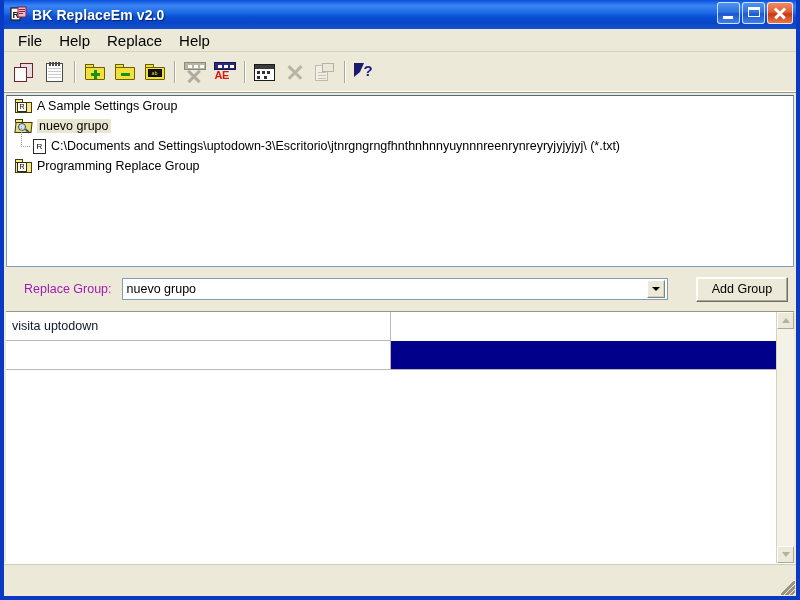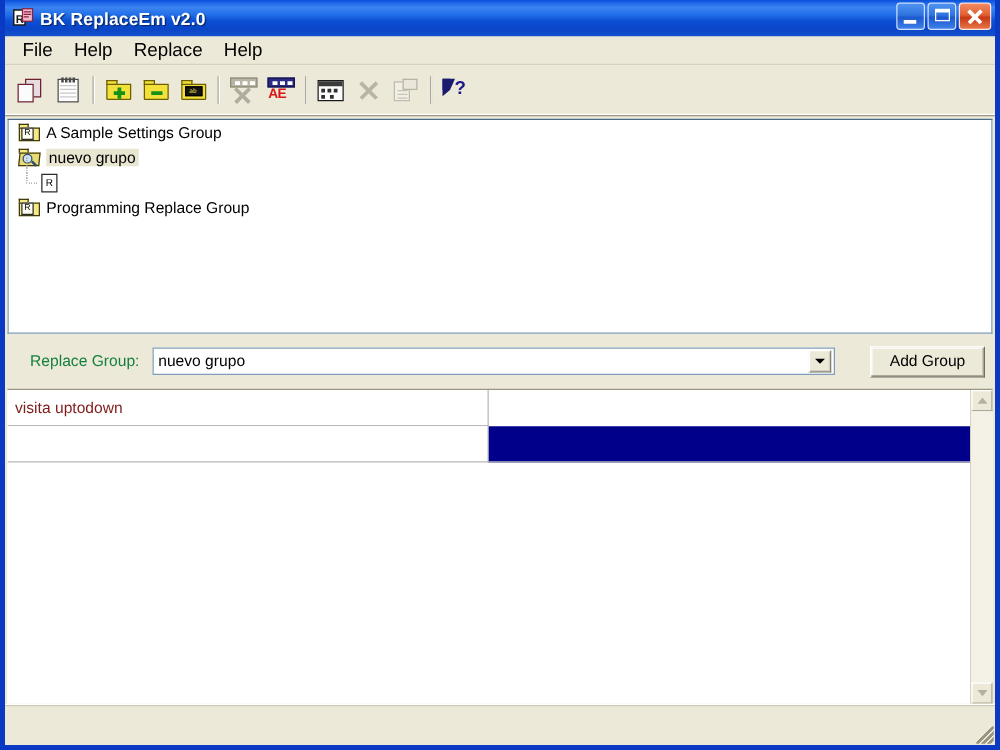--- a/index.html
+++ b/index.html
@@ -415,21 +415,21 @@
   
   #group-row {
     flex: 0 0 44px;
     display: flex;
     align-items: center;
     padding: 0 8px 0 20px;
     background: #ece9d8;
   }
   #group-label {
     font-size: 12.5px;
-    color: #15803d;
+    color: #a21caf;
     margin-right: 10px;
     white-space: nowrap;
   }
   #group-combo {
     flex: 1 1 auto;
     height: 22px;
     background: #ffffff;
     border: 1px solid #7f9db9;
     display: flex;
     align-items: center;
@@ -526,21 +526,21 @@
     background: #ffffff;
     overflow: hidden;
   }
   .grow { display: flex; height: 29px; }
   .gcell {
     font-size: 12.5px;
     display: flex;
     align-items: center;
     padding-left: 6px;
     box-sizing: border-box;
-    color: #7f1d1d;
+    color: #0f172a;
     background: #ffffff;
     border-right: 1px solid #b8b8b8;
     border-bottom: 1px solid #b8b8b8;
     overflow: hidden;
     white-space: nowrap;
     cursor: default;
   }
   .gcell.col-orig { flex: 0 0 385px; }
   .gcell.col-repl { flex: 1 1 auto; border-right: 0; }
   .gcell.selected { background: #00008b; color: #ffffff; }
@@ -767,20 +767,21 @@
           <div class="tt"></div>
             <div class="tb"></div>
             <div class="lens"></div>
         </div>
         <span class="tree-label selected">nuevo grupo</span>
       </div>
 
       <div class="tree-row child" style="position:relative">
         <div class="tline"></div>
         <div class="tdoc">R</div>
+        <span class="tree-label">C:\Documents and Settings\uptodown-3\Escritorio\jtnrgngrngfhnthnhnnyuynnnreenrynreyryjyjyjyj\ (*.txt)</span>
       </div>
 
       <div class="tree-row">
         <div class="tfolder">
           <div class="tt"></div>
             <div class="tb"></div>
             <div class="rbox">R</div>
         </div>
         <span class="tree-label">Programming Replace Group</span>
       </div>

